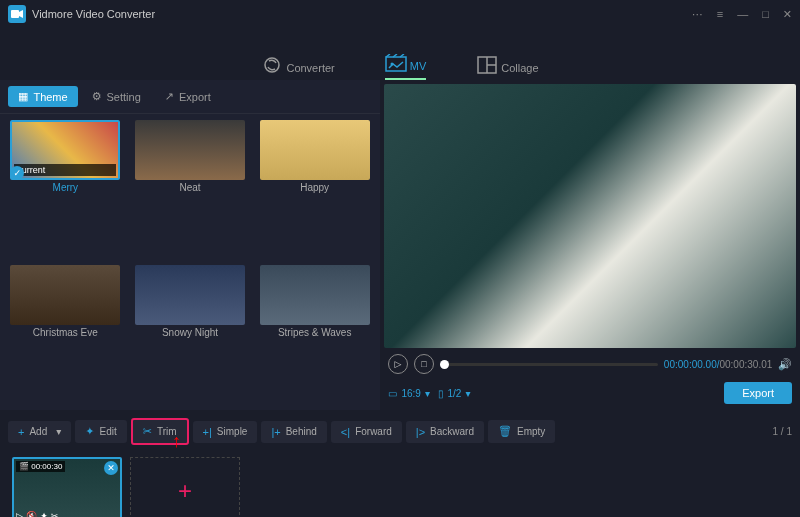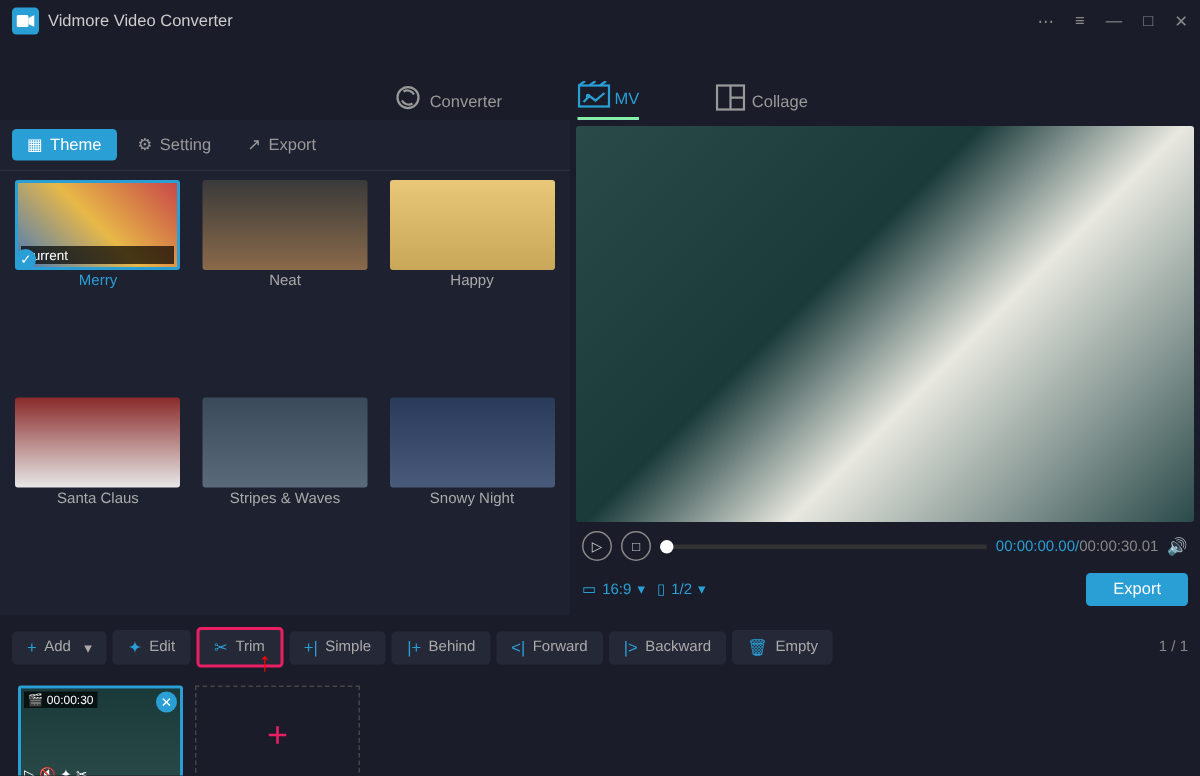--- a/index.html
+++ b/index.html
@@ -141,30 +141,30 @@
         </div>
       <div class="theme">
           <div class="theme-thumb t2"></div>
           <span class="theme-label">Neat</span>
         </div>
       <div class="theme">
           <div class="theme-thumb t3"></div>
           <span class="theme-label">Happy</span>
         </div>
       <div class="theme">
-          <div class="theme-thumb t7"></div>
-          <span class="theme-label">Santa Claus</span>
+          <div class="theme-thumb t5"></div>
+          <span class="theme-label">Christmas Eve</span>
+        </div>
+      <div class="theme">
+          <div class="theme-thumb t8"></div>
+          <span class="theme-label">Snowy Night</span>
         </div>
       <div class="theme">
           <div class="theme-thumb t9"></div>
           <span class="theme-label">Stripes &amp; Waves</span>
-        </div>
-      <div class="theme">
-          <div class="theme-thumb t8"></div>
-          <span class="theme-label">Snowy Night</span>
         </div>
     </div>
   </div>
 
   <div class="right-panel">
     <div class="preview"></div>
     <div class="preview-ctrl">
       <div class="play-btn">▷</div>
       <div class="play-btn">□</div>
       <div class="progress">

